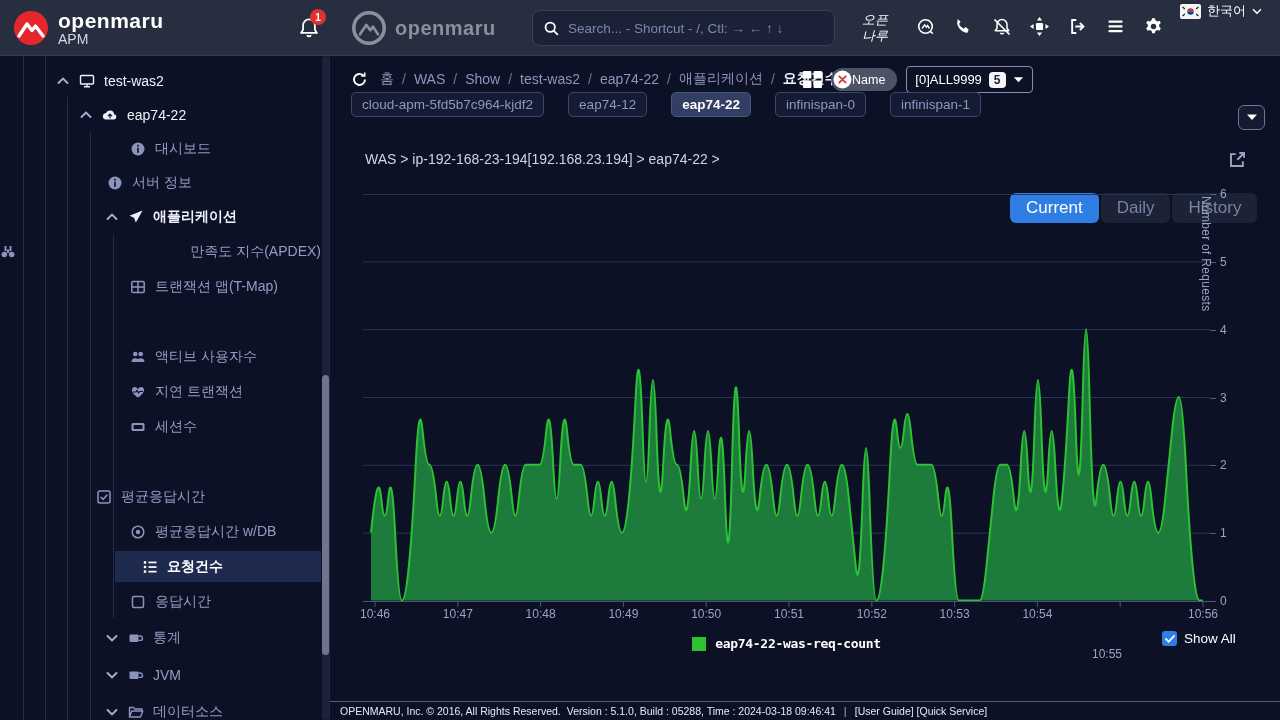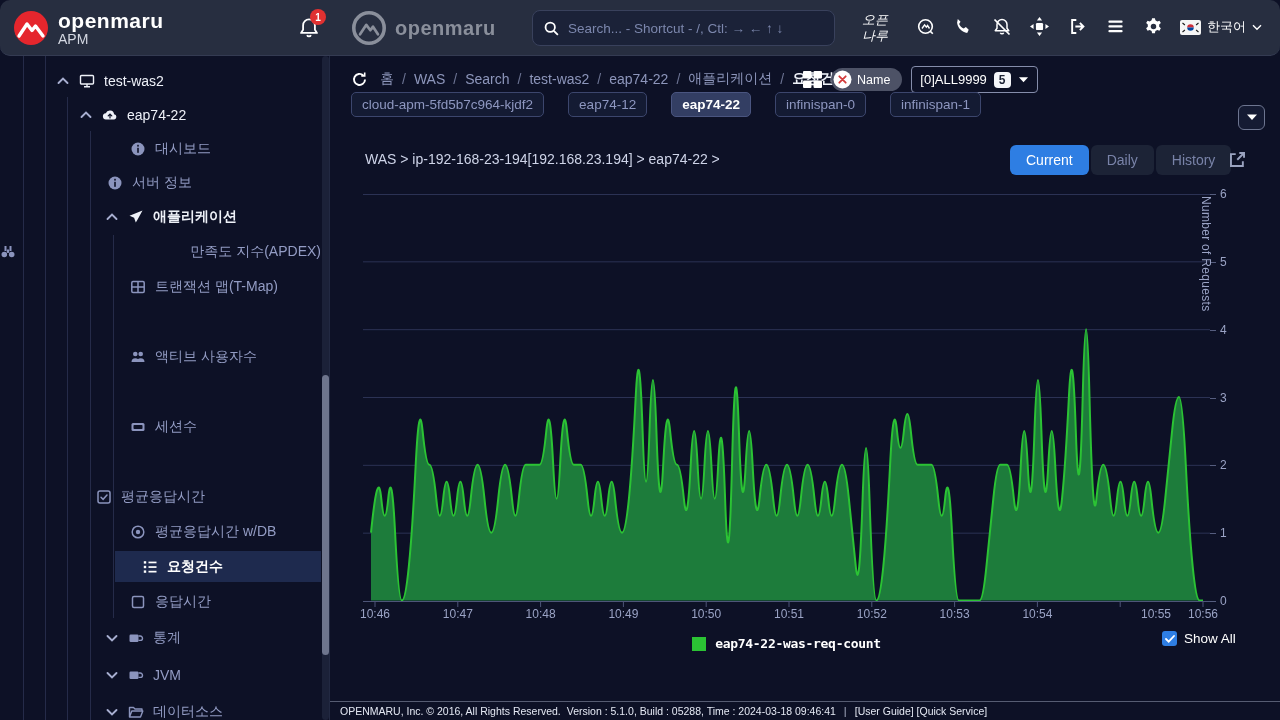--- a/index.html
+++ b/index.html
@@ -2,40 +2,40 @@
 <html><head>
 <meta charset="utf-8">
 <style>
   * { margin:0; padding:0; box-sizing:border-box; }
   html,body { width:1280px; height:720px; overflow:hidden; background:#0d1126;
               font-family:"Liberation Sans","DejaVu Sans",sans-serif; }
   svg { display:block; }
 
   
   .header { position:absolute; left:0; top:0; width:1280px; height:56px;
-            background:#272e40; border-bottom:1px solid #343b52; z-index:5;border-radius:10px; }
+            background:#272e40; border-bottom:1px solid #343b52; z-index:5; }
   .brand { position:absolute; left:12px; top:9px; display:flex; align-items:center; gap:8px; }
   .brand-text .t1 { color:#fff; font-size:21px; font-weight:700; letter-spacing:.5px; line-height:22px; }
   .brand-text .t2 { color:#d4d8e2; font-size:14px; line-height:15px; }
   .bell-wrap { position:absolute; left:298px; top:16px; width:26px; height:26px; color:#fff; cursor:pointer; }
   .badge { position:absolute; left:12px; top:-7px; min-width:16px; height:16px; background:#e03131;
            border-radius:8px; color:#fff; font-size:10px; font-weight:700; display:flex;
            align-items:center; justify-content:center; padding:0 4px; }
   .brand2 { position:absolute; left:352px; top:11px; display:flex; align-items:center; gap:9px; }
   .brand2 .t { color:#8a8f9b; font-size:20px; font-weight:700; letter-spacing:.5px; }
   .search { position:absolute; left:532px; top:10px; width:303px; height:36px; background:#1b2238;
             border:1px solid #39415c; border-radius:8px; display:flex; align-items:center; padding:0 10px; gap:8px; }
   .search input { background:transparent; border:0; outline:none; color:#cdd3e8; font-size:13.5px; width:100%;
                   font-family:"Liberation Sans",sans-serif; }
   .search input::placeholder { color:#7c87ad; }
   .username { position:absolute; left:862px; top:12px; width:36px; color:#fff; font-size:13px;
               line-height:16px; text-align:left;font-style:italic; }
   .hicons { position:absolute; left:916px; top:17px; display:flex; gap:18px; color:#fff; }
   .hicons .hi { width:20px; height:20px; cursor:pointer; }
-  .lang { position:absolute; left:1180px; top:18px; display:flex; align-items:center; gap:6px; color:#fff;
+  .lang { position:absolute; left:1180px; top:2px; display:flex; align-items:center; gap:6px; color:#fff;
           font-size:13px; cursor:pointer; }
 
   
   .sidebar { position:absolute; left:0; top:56px; width:330px; height:664px; background:#0d1126;
              border-right:1px solid #222942; }
   .guide { position:absolute; width:1px; background:#3a4166; opacity:.55; }
   .srow { position:absolute; left:0; width:321px; height:31px; display:flex; align-items:center;
           color:#939cc4; font-size:14px; cursor:pointer; }
   .srow .chev { width:16px; height:16px; margin-right:8px; flex:0 0 auto; color:#a7aed0; }
   .srow .ic { width:16px; height:16px; margin-right:9px; flex:0 0 auto; }
@@ -47,36 +47,36 @@
 
   
   .main { position:absolute; left:330px; top:56px; width:950px; height:664px; }
   .crumbrow { position:absolute; left:21px; top:14px; display:flex; align-items:center; gap:8px;
               font-size:14px; color:#8d96bb; }
   .crumbrow .sep { color:#6c7494; }
   .crumb { cursor:pointer; }
   .crumb.last { color:#eef1f8; font-weight:700; cursor:default; }
   .tool-right { position:absolute; left:473px; top:10px; display:flex; align-items:center; gap:9px; }
   .namepill { height:23px; background:#4d5266; border-radius:12px; display:flex; align-items:center;
-              padding:0 12px 0 2px; gap:5px; color:#fff; font-size:12.5px; cursor:pointer; }
+              padding:0 12px 0 2px; color:#fff; font-size:12.5px; cursor:pointer; }
   .dd { height:27px; border:1px solid #858dab; border-radius:4px; display:flex; align-items:center;
         gap:7px; padding:0 8px; color:#fff; font-size:13px; cursor:pointer; }
   .dd .cnt { background:#f5f6fa; color:#1d2335; font-weight:700; font-size:12px; border-radius:4px;
              padding:1px 5px; }
   .chips { position:absolute; left:21px; top:36px; display:flex; gap:24px; }
   .chip { height:25px; display:flex; align-items:center; padding:0 10px; border:1px solid #3c466d;
           border-radius:5px; background:#141b33; color:#8e97c0; font-size:13.5px; cursor:pointer; }
   .chip.active { background:#333e63; color:#fff; font-weight:700; border-color:#4a5580; }
   .collapse-btn { position:absolute; left:908px; top:49px; width:27px; height:25px; border:1px solid #6d7590;
                   border-radius:6px; background:#151b33; display:flex; align-items:center; justify-content:center;
                   color:#fff; cursor:pointer; }
   .viewtitle { position:absolute; left:35px; top:95px; color:#ced4e8; font-size:14px; }
   .range-btns { position:absolute; left:680px; top:89px; display:flex; gap:2px; }
   .rbtn { height:30px; padding:0 16px; border-radius:6px; background:#1c2336; color:#7983a8;
-          font-size:14px; display:flex; align-items:center; cursor:pointer; }
+          font-size:17px; display:flex; align-items:center; cursor:pointer;margin-top:48px; }
   .rbtn.active { background:#2e7ee3; color:#fff; }
   .openlink { position:absolute; left:898px; top:94px; width:20px; height:20px; color:#9aa3c0; cursor:pointer; }
 
   
   .chart-wrap { position:absolute; left:33px; top:138px; width:900px; height:420px; }
   .ylab { position:absolute; font-size:12px; color:#9aa3c5; }
   .ytick { position:absolute; width:6px; height:1px; background:#555d7e; }
   .xlab { position:absolute; font-size:12px; color:#9aa3c5; transform:translateX(-50%); top:413px; }
   .axis-title { position:absolute; left:869px; top:140px; writing-mode:vertical-rl; font-size:12px;
                 color:#9aa3c5; letter-spacing:.3px; }
@@ -306,20 +306,29 @@
     <span class="ic">
         <svg viewBox="0 0 16 16" width="16" height="16" fill="#8b94bd">
           <circle cx="5.3" cy="5" r="2.3"></circle>
           <circle cx="10.7" cy="5" r="2.3"></circle>
           <path d="M1.5 13a3.8 3.8 0 017.6 0zM6.9 13a3.8 3.8 0 017.6 0z"></path>
         </svg>
       </span>
     <span>액티브 사용자수</span>
   </div>
 
+  <div class="srow" style="top:320px; padding-left:130px;">
+    <span class="ic">
+        <svg viewBox="0 0 16 16" width="16" height="16" fill="#8b94bd">
+          <path d="M8 13.6C3.2 10.2 2 7.8 2 5.9 2 4.2 3.3 3 4.8 3c1.2 0 2.4.8 3.2 2 .8-1.2 2-2 3.2-2C12.7 3 14 4.2 14 5.9c0 1.9-1.2 4.3-6 7.7z"></path>
+          <path d="M3 8h3l1-1.6L8.6 9l1-1.5H13" stroke="#0d1126" stroke-width="1.1" fill="none"></path>
+        </svg>
+      </span>
+    <span>지연 트랜잭션</span>
+  </div>
 
   <div class="srow" style="top:355px; padding-left:130px;">
     <span class="ic">
         <svg viewBox="0 0 16 16" width="16" height="16" fill="#8b94bd">
           <rect x="1.5" y="4" width="13" height="8" rx="1.5"></rect>
           <rect x="3.5" y="6" width="9" height="4" fill="#0d1126" rx=".8"></rect>
         </svg>
       </span>
     <span>세션수</span>
   </div>
@@ -423,21 +432,21 @@
     <span style="margin-right:4px; display:flex;">
       <svg width="17" height="17" viewBox="0 0 16 16" fill="none" stroke="#fff" stroke-width="1.8">
           <path d="M13.2 8A5.2 5.2 0 1111.6 4.2"></path>
           <path d="M12.9 1.4v3.2H9.7" stroke-width="1.5"></path>
         </svg>
     </span>
     <span class="crumb">홈</span>
       <span class="sep">/</span>
     <span class="crumb">WAS</span>
       <span class="sep">/</span>
-    <span class="crumb">Search</span>
+    <span class="crumb">Show</span>
       <span class="sep">/</span>
     <span class="crumb">test-was2</span>
       <span class="sep">/</span>
     <span class="crumb">eap74-22</span>
       <span class="sep">/</span>
     <span class="crumb">애플리케이션</span>
       <span class="sep">/</span>
     <span class="crumb last">요청건수</span>
   </div>
 
@@ -532,21 +541,21 @@
     <div id="xlabels">
         <span class="xlab" style="left: 12px;">10:46</span>
         <span class="xlab" style="left: 94.8px;">10:47</span>
         <span class="xlab" style="left: 177.6px;">10:48</span>
         <span class="xlab" style="left: 260.4px;">10:49</span>
         <span class="xlab" style="left: 343.2px;">10:50</span>
         <span class="xlab" style="left: 426px;">10:51</span>
         <span class="xlab" style="left: 508.8px;">10:52</span>
         <span class="xlab" style="left: 591.6px;">10:53</span>
         <span class="xlab" style="left: 674.4px;">10:54</span>
-        <span class="xlab" style="left: 793px;">10:55</span>
+        <span class="xlab" style="left: 744px; margin-top: 40px;">10:55</span>
         <span class="xlab" style="left: 840px;">10:56</span>
       </div>
   </div>
   <div id="ylabels">
       <div class="ytick" style="left: 880px; top: 545px;"></div>
       <div class="ylab" style="left: 890px; top: 538px;">0</div>
       <div class="ytick" style="left: 880px; top: 477.167px;"></div>
       <div class="ylab" style="left: 890px; top: 470.167px;">1</div>
       <div class="ytick" style="left: 880px; top: 409.333px;"></div>
       <div class="ylab" style="left: 890px; top: 402.333px;">2</div>

